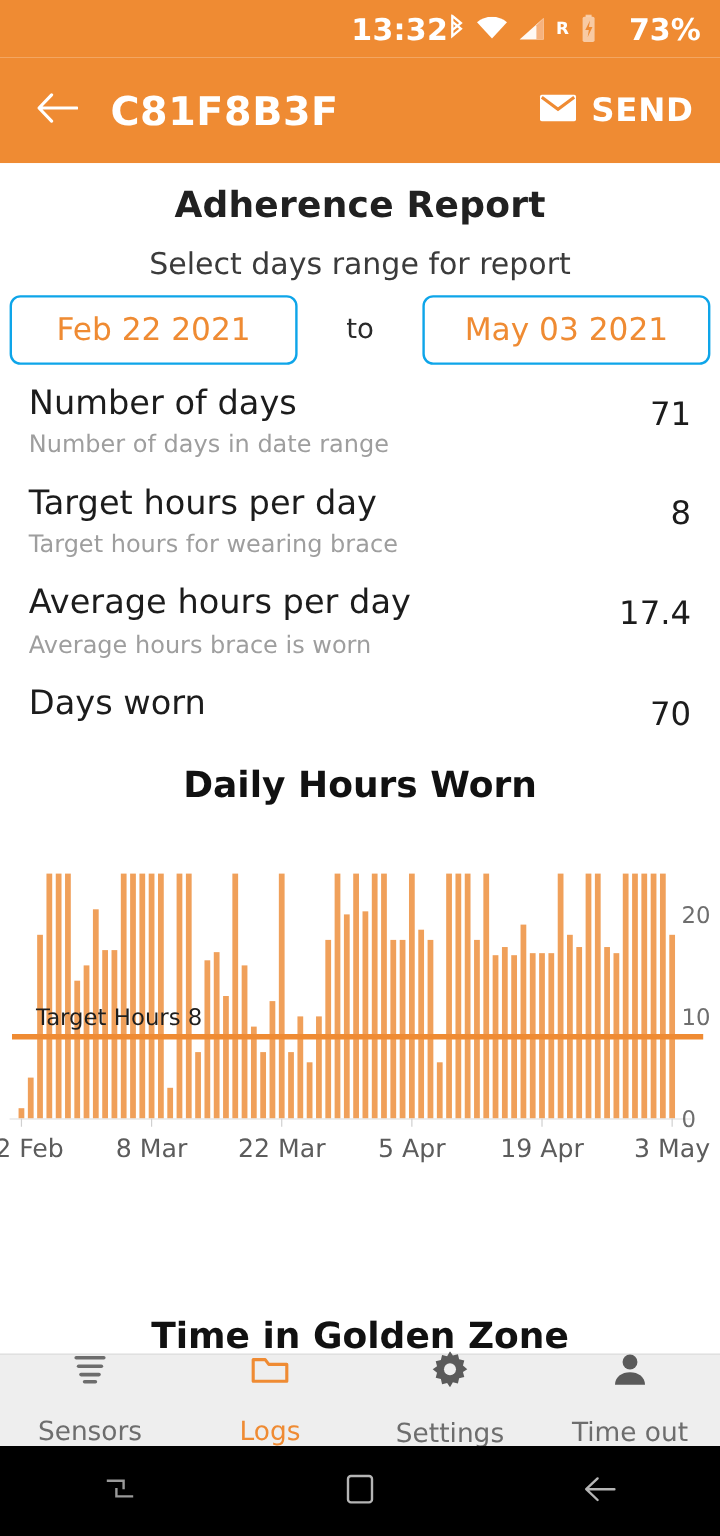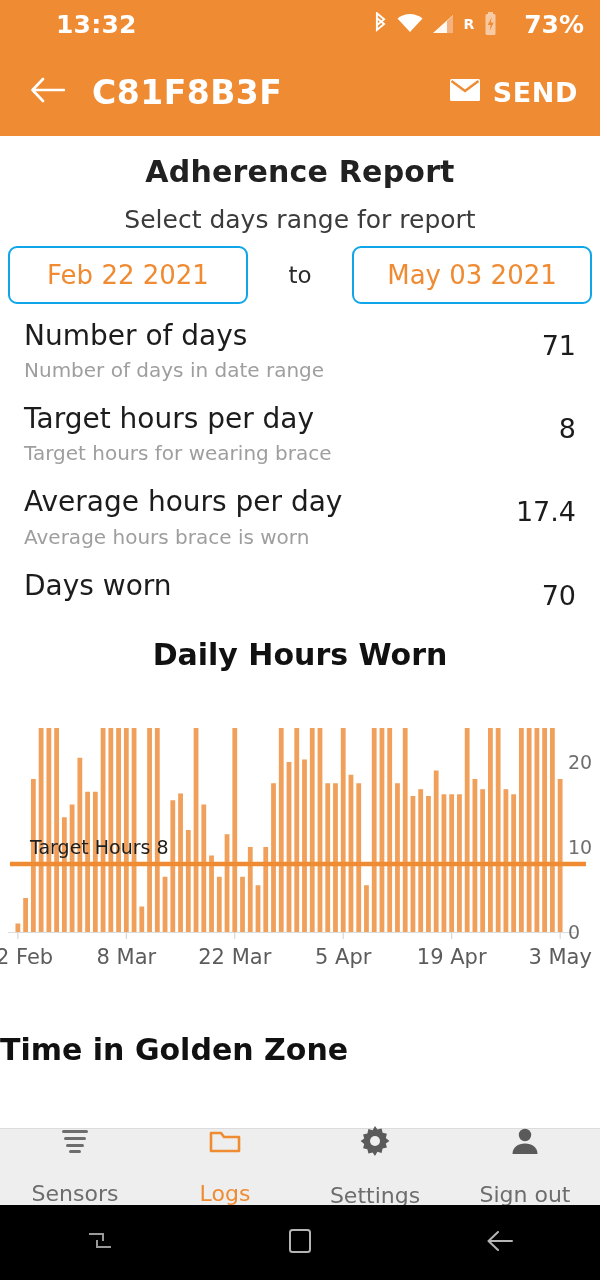--- a/index.html
+++ b/index.html
@@ -7,21 +7,21 @@
   body {
     font-family:"DejaVu Sans", sans-serif;
     background:#ffffff;
     overflow:hidden;
     position:relative;
   }
 
   
   .statusbar {
     height:48px; background:#EF8B33;
-    display:flex; align-items:center; justify-content:space-between;
+    display:flex; align-items:center; justify-content:flex-end;
     padding:0 16px 0 56px; color:#fff;
   }
   .status-time { font-size:25px; font-weight:600; letter-spacing:.2px; }
   .status-right { display:flex; align-items:center; gap:9px; }
   .status-right svg { display:block; }
   .status-pct { font-size:25px; font-weight:700; margin-left:17px; }
   .roam { font-size:14px; font-weight:700; line-height:1; }
 
   
   .appbar {
@@ -66,22 +66,22 @@
 
   
   .chart-title {
     text-align:center; font-size:30px; font-weight:700; color:#111; padding-top:4px;
   }
   .chart-wrap { position:relative; height:300px; margin-top:22px; }
   .chart-svg { display:block; width:600px; height:300px; }
 
   
   .gz-title {
-    text-align:left; font-size:30px; font-weight:700; color:#111;
-    position:absolute; left:0; right:0; top:1032px;
+    text-align:center; font-size:30px; font-weight:700; color:#111;
+    position:absolute; left:0; right:0; top:1096px;
   }
 
   
   .bottomnav {
     position:absolute; left:0; right:0; top:1128px; height:77px;
     background:#eeeeee; border-top:1px solid #dcdcdc;
     display:flex; align-items:center;
   }
   .navitem {
     flex:1; display:flex; flex-direction:column; align-items:center; gap:7px; cursor:pointer;
@@ -325,21 +325,21 @@
     </span>
     <span class="nav-label">Settings</span>
   </div>
   <div class="navitem">
     <span>
       <svg width="28" height="28" viewBox="0 0 28 28">
         <circle cx="14" cy="8" r="6.2" fill="#5a5a5a"></circle>
         <path d="M1.5 27c0-6.4 5.6-10.4 12.5-10.4S26.5 20.6 26.5 27H1.5z" fill="#5a5a5a"></path>
       </svg>
     </span>
-    <span class="nav-label">Sign out</span>
+    <span class="nav-label">Time out</span>
   </div>
 </div>
 
 <div class="sysbar">
   <div class="sysbtn">
     <span>
       <svg width="30" height="26" viewBox="0 0 30 26">
         <path d="M4 6h14v7" fill="none" stroke="#9a9a9a" stroke-width="2"></path>
         <path d="M26 19H12v-7" fill="none" stroke="#9a9a9a" stroke-width="2"></path>
       </svg>

